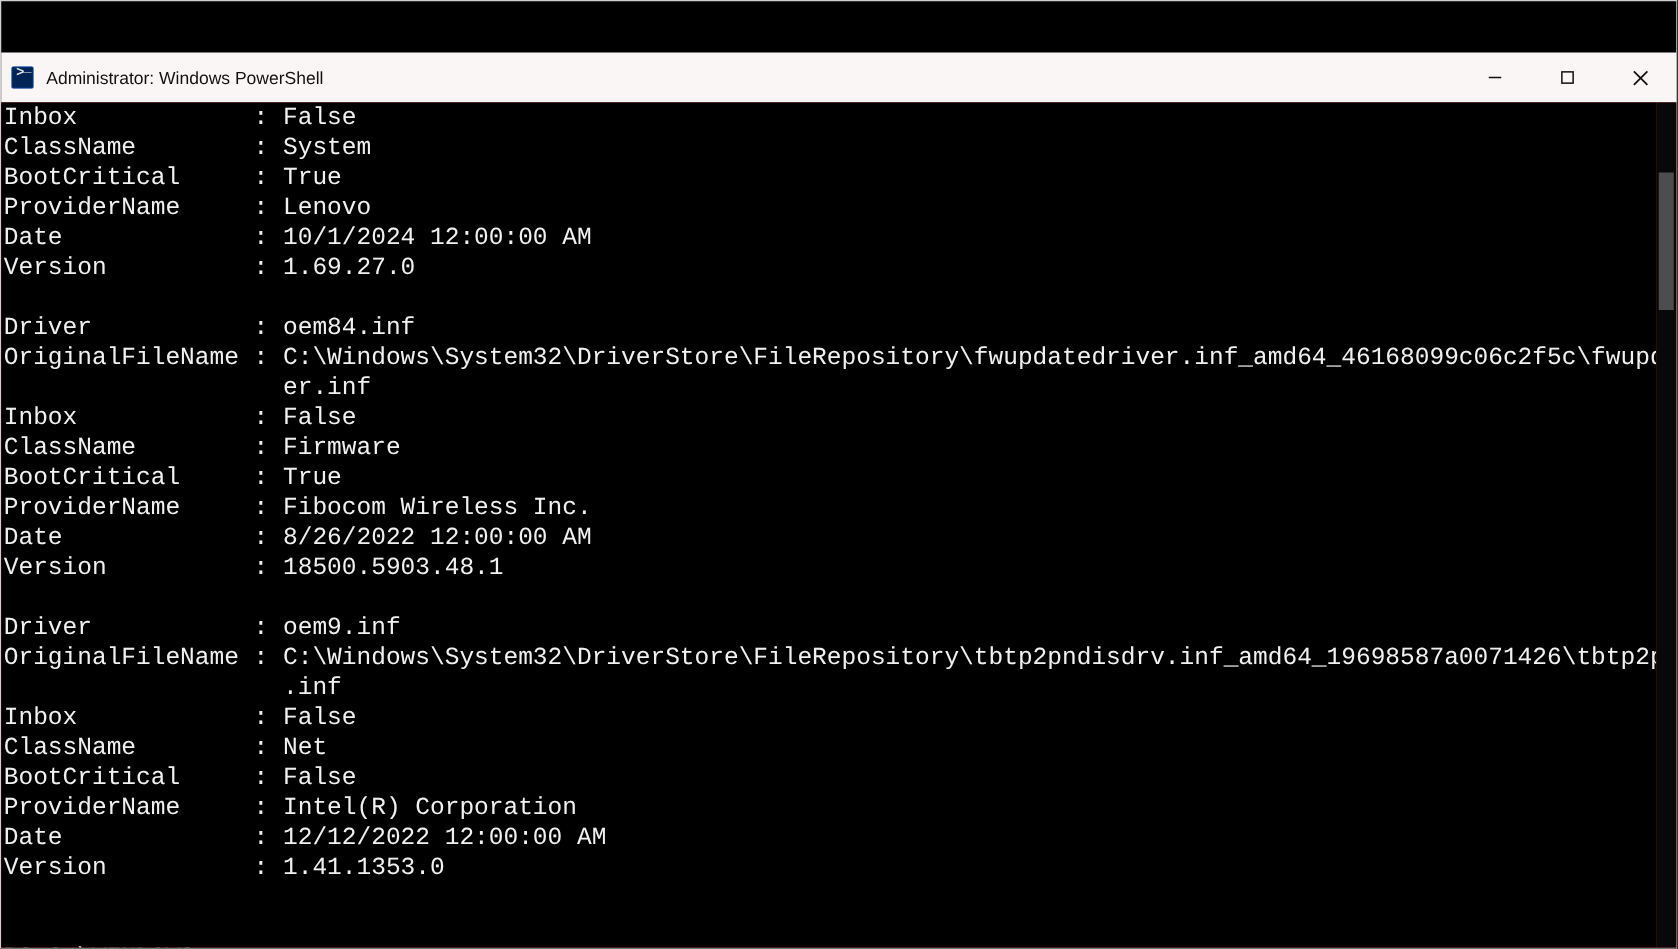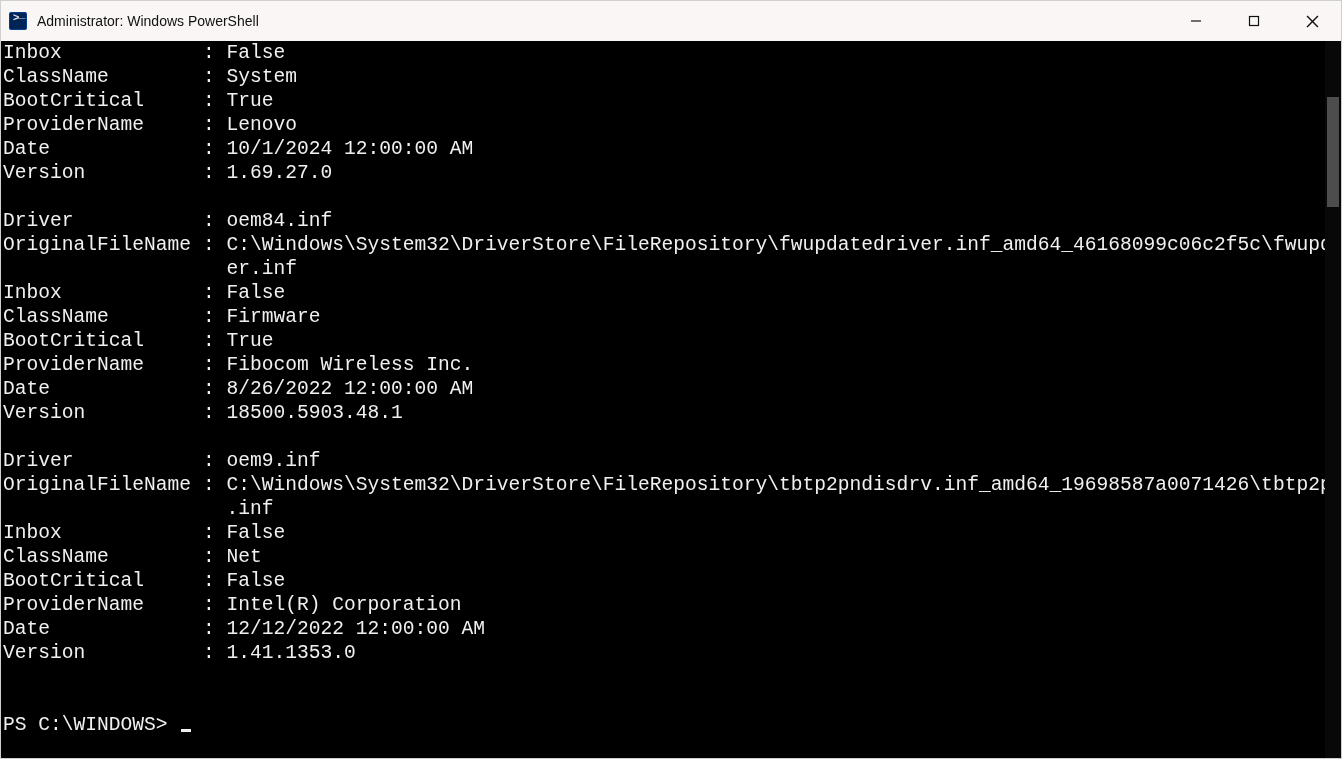--- a/index.html
+++ b/index.html
@@ -23,20 +23,21 @@
   .titlebar {
     height: 40px;
     background: #fbf6f6;
     display: flex;
     align-items: center;
     padding-left: 8px;
     font-size: 14px;
     color: #111;
     user-select: none;
     flex: 0 0 40px;
+    margin-top: 41px;
   }
   .titlebar .app-icon {
     width: 18px;
     height: 18px;
     margin-right: 10px;
     background: #012456;
     border: 1px solid #0d6efd55;
     border-radius: 2px;
     position: relative;
     box-sizing: border-box;

